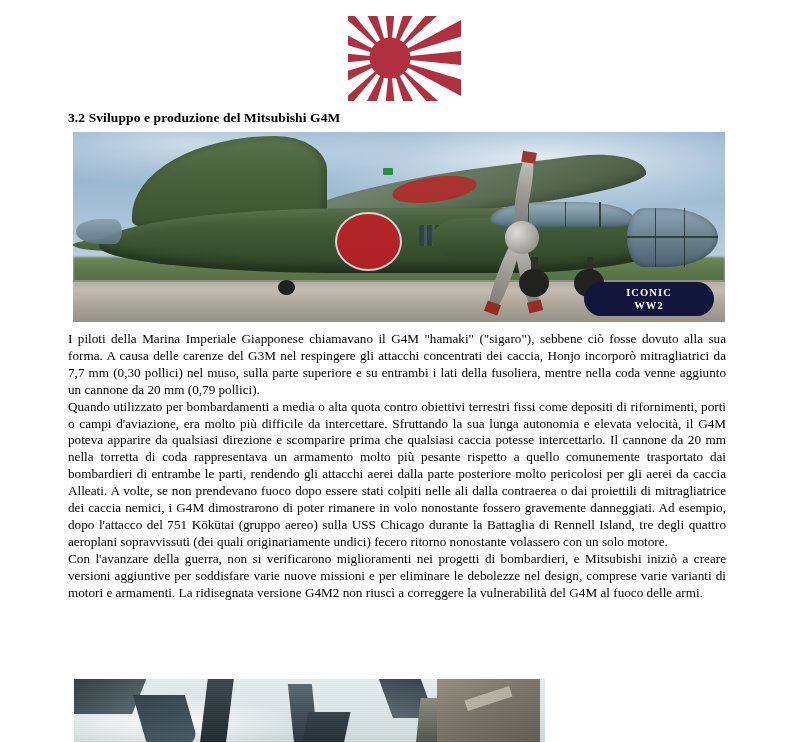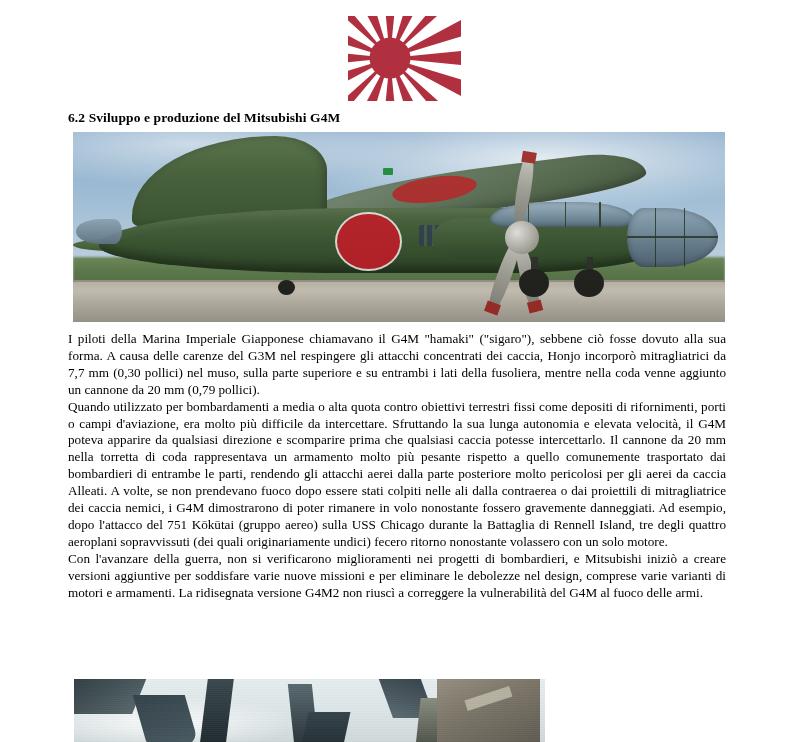--- a/index.html
+++ b/index.html
@@ -332,21 +332,21 @@
         <polygon points="0,0 -152.8,-136.5 -128.6,-153.2"></polygon>
         <polygon points="0,0 -177.1,94.9 -192.4,58.2"></polygon>
         <polygon points="0,0 -192.4,-58.2 -177.1,-94.9"></polygon>
         <polygon points="0,0 -200,19.9 -200,-19.9"></polygon>
       </g>
       <circle cx="0" cy="0" r="20.5"></circle>
     </g>
   </svg>
 </div>
 
-<div class="section-heading">6.2 Sviluppo e produzione del Mitsubishi G4M</div>
+<div class="section-heading">3.2 Sviluppo e produzione del Mitsubishi G4M</div>
 
 <div class="photo-main">
   <div class="scene">
     <div class="sky"></div>
     <div class="treeline"></div>
     <div class="tarmac">
       <div class="tarmac-line"></div>
     </div>
 
     <div class="ac wing"></div>
@@ -386,20 +386,24 @@
 
     <div class="ac strut s1"></div>
     <div class="ac strut s2"></div>
     <div class="ac gear g1"></div>
     <div class="ac gear g2"></div>
     <div class="ac gear tail"></div>
 
     <div class="photo-haze"></div>
   </div>
 
+  <div class="watermark">
+    <span>ICONIC</span>
+    <span>WW2</span>
+  </div>
 </div>
 
 <div class="body-text">
   <p>I piloti della Marina Imperiale Giapponese chiamavano il G4M "hamaki" ("sigaro"), sebbene ciò fosse dovuto alla sua forma. A causa delle carenze del G3M nel respingere gli attacchi concentrati dei caccia, Honjo incorporò mitragliatrici da 7,7 mm (0,30 pollici) nel muso, sulla parte superiore e su entrambi i lati della fusoliera, mentre nella coda venne aggiunto un cannone da 20 mm (0,79 pollici).</p>
   <p>Quando utilizzato per bombardamenti a media o alta quota contro obiettivi terrestri fissi come depositi di rifornimenti, porti o campi d'aviazione, era molto più difficile da intercettare. Sfruttando la sua lunga autonomia e elevata velocità, il G4M poteva apparire da qualsiasi direzione e scomparire prima che qualsiasi caccia potesse intercettarlo. Il cannone da 20 mm nella torretta di coda rappresentava un armamento molto più pesante rispetto a quello comunemente trasportato dai bombardieri di entrambe le parti, rendendo gli attacchi aerei dalla parte posteriore molto pericolosi per gli aerei da caccia Alleati. A volte, se non prendevano fuoco dopo essere stati colpiti nelle ali dalla contraerea o dai proiettili di mitragliatrice dei caccia nemici, i G4M dimostrarono di poter rimanere in volo nonostante fossero gravemente danneggiati. Ad esempio, dopo l'attacco del 751 Kōkūtai (gruppo aereo) sulla USS Chicago durante la Battaglia di Rennell Island, tre degli quattro aeroplani sopravvissuti (dei quali originariamente undici) fecero ritorno nonostante volassero con un solo motore.</p>
   <p>Con l'avanzare della guerra, non si verificarono miglioramenti nei progetti di bombardieri, e Mitsubishi iniziò a creare versioni aggiuntive per soddisfare varie nuove missioni e per eliminare le debolezze nel design, comprese varie varianti di motori e armamenti. La ridisegnata versione G4M2 non riuscì a correggere la vulnerabilità del G4M al fuoco delle armi.</p>
 </div>
 
 <div class="photo-bottom">
   <div class="pb-snow"></div>

